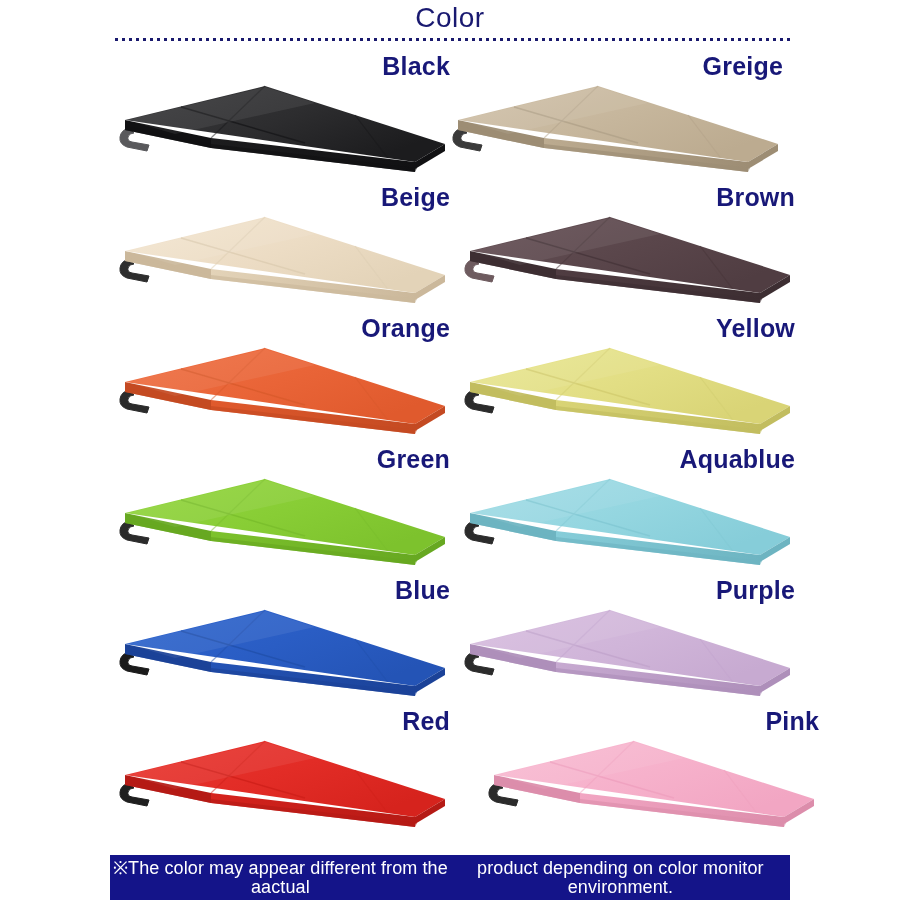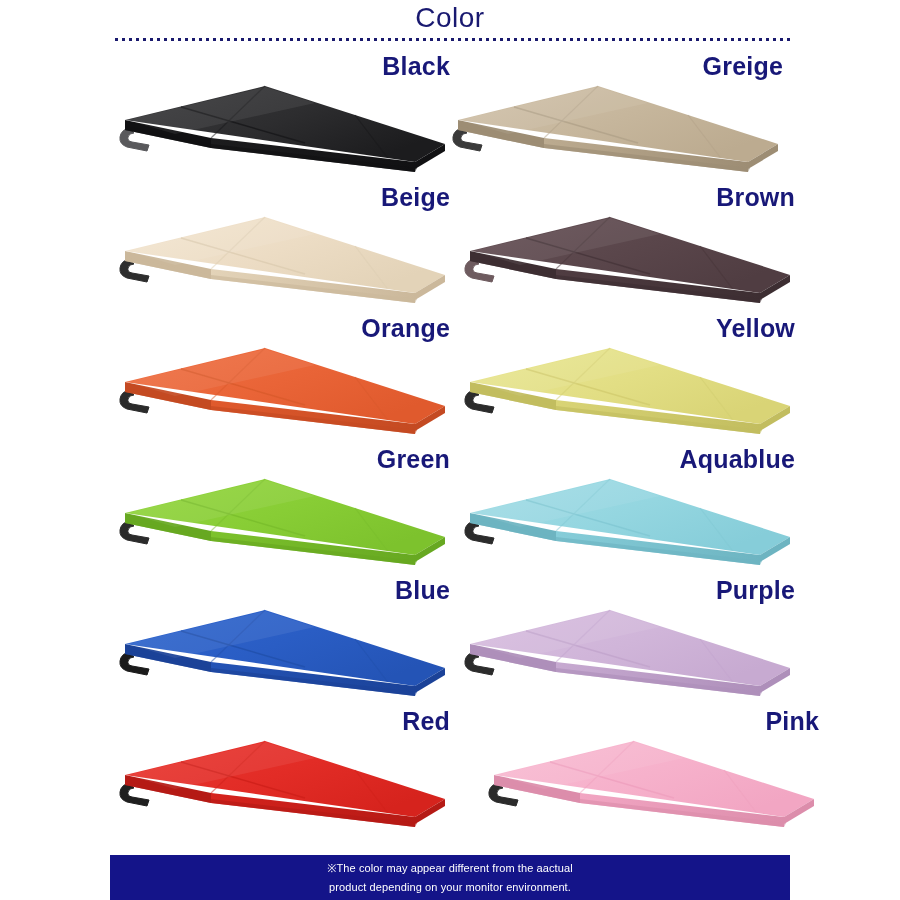--- a/index.html
+++ b/index.html
@@ -63,25 +63,25 @@
   .mat svg{display:block;width:100%;height:100%;}
 
   
   .notice{
     position:absolute;
     left:110px;top:855px;
     width:680px;height:45px;
     background:#141489;
     color:#ffffff;
     display:flex;
-    flex-direction:column;
+    flex-direction:row;
     align-items:center;
     justify-content:center;
     font-family:"Liberation Sans", sans-serif;
-    font-size:11px;
+    font-size:18px;
     line-height:19px;
     letter-spacing:0.1px;
     text-align:center;
   }
   .notice span{display:block;}
 </style>
 </head>
 <body>
 
 <div id="page">
@@ -423,16 +423,16 @@
             <path d="M240 47 L272 89" stroke="#efa0be" stroke-width="1.2" fill="none" opacity="0.55"></path>
             <path d="M12 52 L150 19 L200 35 L60 66 Z" fill="#ffffff" opacity="0.07"></path>
             <path d="M330 76 L330 83 L300 101 L300 94 Z" fill="#dc8dab"></path>
           </svg>
         </div>
       </div>
     </div>
 
   <div class="notice">
     <span>※The color may appear different from the aactual</span>
-    <span>product depending on your monitor environment.</span>
+    <span>product depending on color monitor environment.</span>
   </div>
 
 </div>
 
 </body></html>

